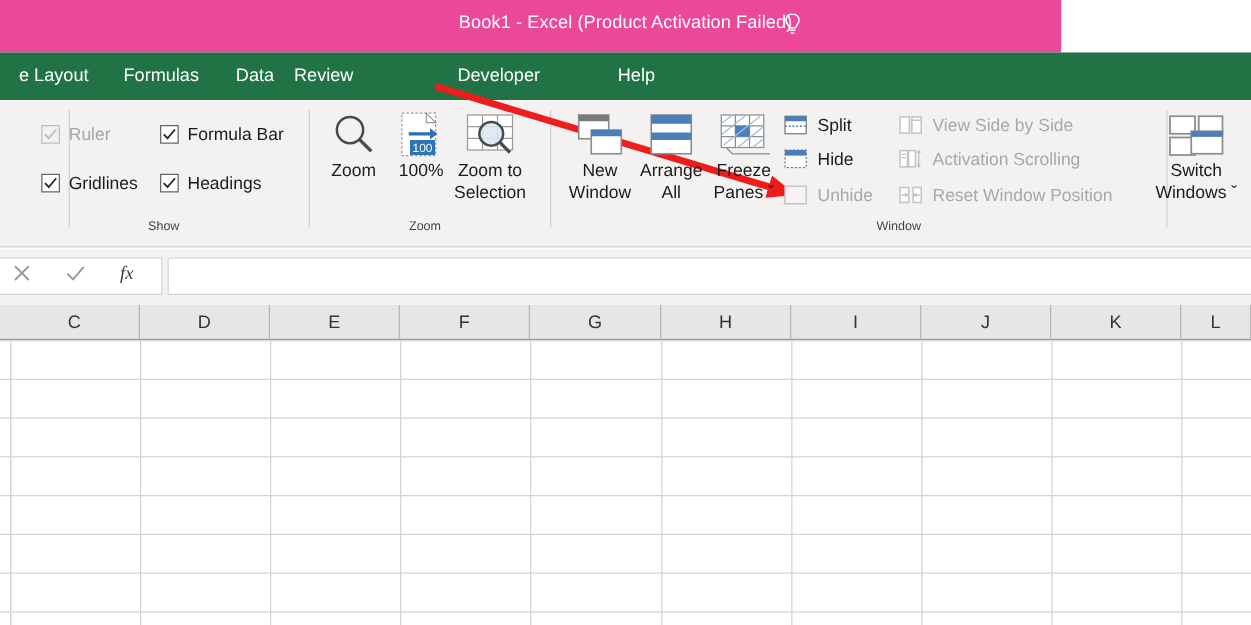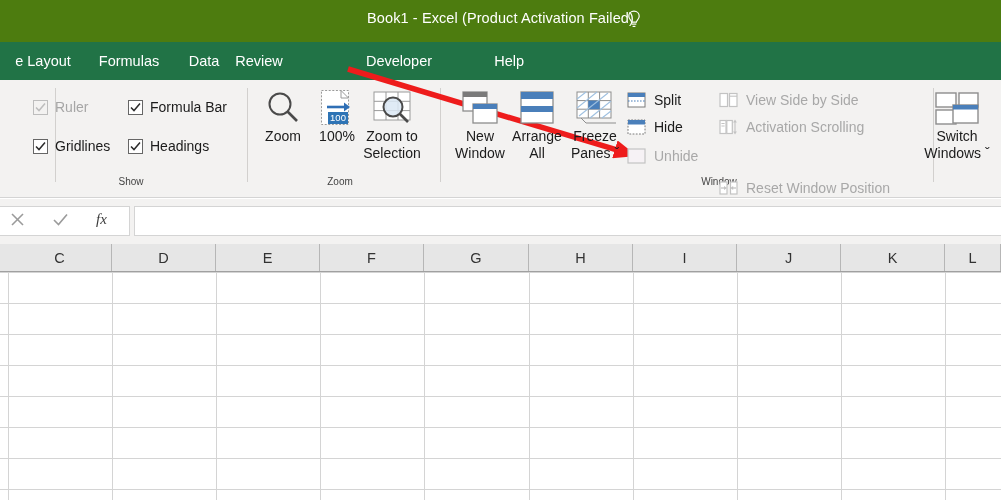--- a/index.html
+++ b/index.html
@@ -5,22 +5,22 @@
   * { box-sizing: border-box; margin: 0; padding: 0; }
   html, body {
     width: 1001px; height: 500px;
     overflow: hidden;
     font-family: "Liberation Sans", sans-serif;
     background: #ffffff;
   }
 
   
   #titlebar {
-    position: absolute; left: 0; top: 0; width: 1001px; height: 42px;
-    background: #4d7c0f;
+    position: absolute; left: 0; top: 0; width: 849px; height: 42px;
+    background: #ec4899;
   }
   #window-title {
     position: absolute; left: 0; top: 10px; width: 1001px;
     text-align: center;
     color: #ffffff; font-size: 14.5px; letter-spacing: .1px;
     white-space: nowrap;
   }
 
   
   #tabstrip {
@@ -432,21 +432,21 @@
         <rect x="1" y="1.5" width="6" height="13" fill="#ffffff" stroke="#c3c3c3" stroke-width="1.2"></rect>
         <rect x="7.8" y="1.5" width="5.5" height="13" fill="#ffffff" stroke="#c3c3c3" stroke-width="1.2"></rect>
         <line x1="2.4" y1="4.5" x2="5.6" y2="4.5" stroke="#c3c3c3" stroke-width="1"></line>
         <line x1="2.4" y1="7" x2="5.6" y2="7" stroke="#c3c3c3" stroke-width="1"></line>
         <line x1="16" y1="2" x2="16" y2="14" stroke="#c3c3c3" stroke-width="1.1"></line>
         <polygon points="16,0.6 17.9,3.4 14.1,3.4" fill="#c3c3c3"></polygon>
         <polygon points="16,15.4 17.9,12.6 14.1,12.6" fill="#c3c3c3"></polygon>
       </svg></span>
     <span>Activation Scrolling</span>
   </div>
-<div class="sm-item disabled" style="left: 719px; top: 143px; margin-top: 32px;">
+<div class="sm-item disabled" style="left: 719px; top: 143px;">
     <span class="sm-ico"><svg width="19" height="16" viewBox="0 0 19 16">
         <rect x="1" y="2" width="7" height="12" fill="#ffffff" stroke="#c3c3c3" stroke-width="1.2"></rect>
         <rect x="11.5" y="2" width="6.5" height="12" fill="#ffffff" stroke="#c3c3c3" stroke-width="1.2"></rect>
         <line x1="2" y1="8" x2="6.5" y2="8" stroke="#c3c3c3" stroke-width="1.3"></line>
         <polygon points="8,8 5,6 5,10" fill="#c3c3c3"></polygon>
         <line x1="17" y1="8" x2="12.8" y2="8" stroke="#c3c3c3" stroke-width="1.3"></line>
         <polygon points="11.3,8 14.2,6 14.2,10" fill="#c3c3c3"></polygon>
       </svg></span>
     <span>Reset Window Position</span>
   </div>

